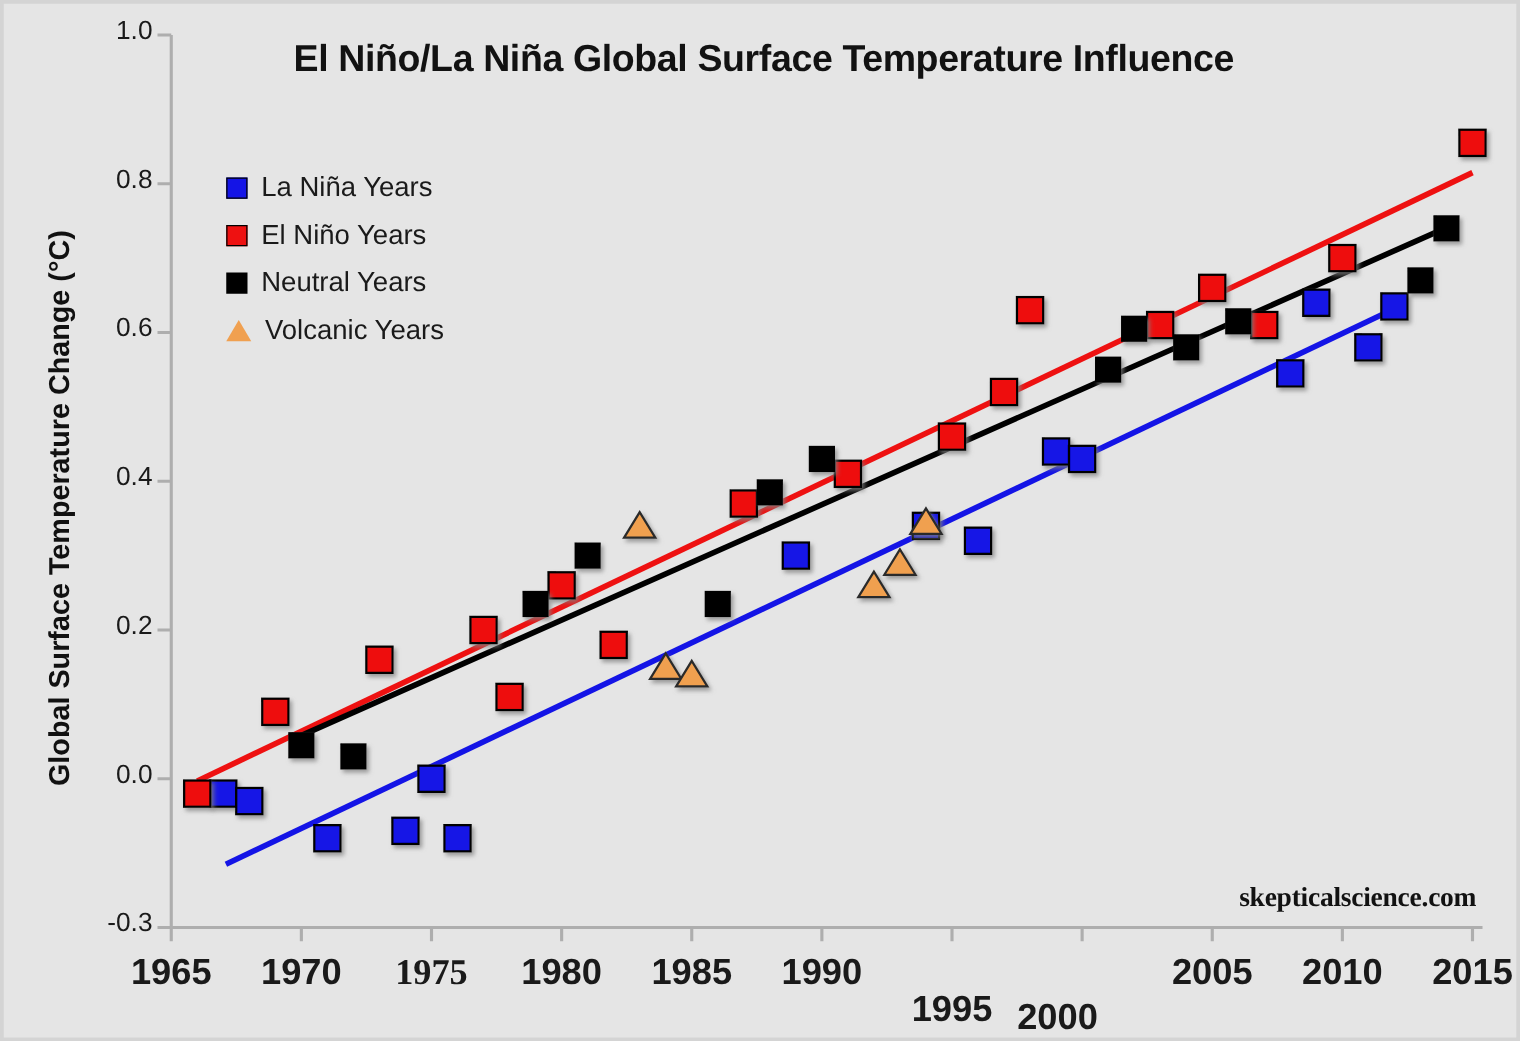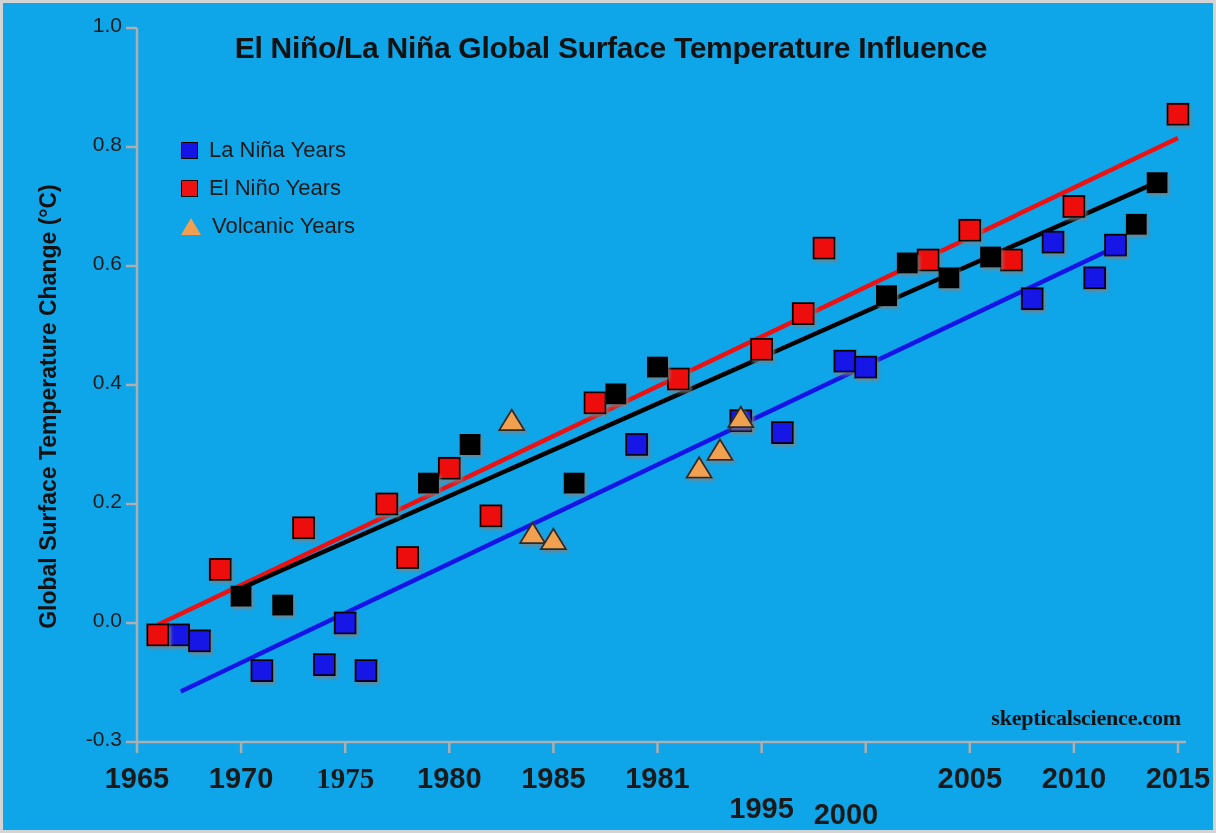--- a/index.html
+++ b/index.html
@@ -7,21 +7,21 @@
     padding: 0;
     background: #ffffff;
   }
   body {
     font-family: "Liberation Sans", sans-serif;
   }
   #page {
     position: relative;
     width: 1216px;
     height: 833px;
-    background: #0ea5e9;
+    background: #e5e5e5;
     box-sizing: border-box;
     border: 3px solid #d4d4d4;
     overflow: hidden;
   }
   .chart-title {
     position: absolute;
     left: 0;
     top: 28px;
     width: 1216px;
     text-align: center;
@@ -131,21 +131,21 @@
       <div class="y-tick-label" style="left: 49px; top: 486px;">0.2</div>
       <div class="y-tick-label" style="left: 49px; top: 605px;">0.0</div>
       <div class="y-tick-label" style="left: 49px; top: 724px;">-0.3</div>
     </div>
   <div id="x-tick-labels">
       <div class="x-tick-label" style="left: 89px; top: 759px;">1965</div>
       <div class="x-tick-label" style="left: 193.1px; top: 759px;">1970</div>
       <div class="x-tick-label" style="left: 297.2px; top: 759px; font-family: Liberation Serif, serif;">1975</div>
       <div class="x-tick-label" style="left: 401.3px; top: 759px;">1980</div>
       <div class="x-tick-label" style="left: 505.4px; top: 759px;">1985</div>
-      <div class="x-tick-label" style="left: 609.5px; top: 759px;">1981</div>
+      <div class="x-tick-label" style="left: 609.5px; top: 759px;">1990</div>
       <div class="x-tick-label" style="left: 713.6px; top: 759px; margin-top: 30px;">1995</div>
       <div class="x-tick-label" style="left: 798px; top: 759px; margin-top: 36px;">2000</div>
       <div class="x-tick-label" style="left: 921.8px; top: 759px;">2005</div>
       <div class="x-tick-label" style="left: 1025.9px; top: 759px;">2010</div>
       <div class="x-tick-label" style="left: 1130px; top: 759px;">2015</div>
     </div>
 
   <svg class="plot-svg" id="plot-svg" width="1216" height="833">
       <line x1="134" y1="25" x2="134" y2="739" stroke="#aeaeae" stroke-width="2.5"></line>
       <line x1="134" y1="739" x2="1183" y2="739" stroke="#aeaeae" stroke-width="2.5"></line>
@@ -239,20 +239,24 @@
   <div class="legend" id="legend">
       <div class="legend-row">
         <div class="legend-swatch" style="background: rgb(20, 20, 230);"></div>
         <span class="legend-label">La Niña Years</span>
       </div>
       <div class="legend-row">
         <div class="legend-swatch" style="background: rgb(238, 17, 17);"></div>
         <span class="legend-label">El Niño Years</span>
       </div>
       <div class="legend-row">
+        <div class="legend-swatch" style="background: rgb(0, 0, 0); border: none;"></div>
+        <span class="legend-label">Neutral Years</span>
+      </div>
+      <div class="legend-row">
         <div class="legend-tri" style="border-bottom-color: rgb(240, 160, 80);"></div>
         <span class="legend-label">Volcanic Years</span>
       </div>
     </div>
 
   <div class="watermark">skepticalscience.com</div>
 
 </div>
 
 </body></html>

